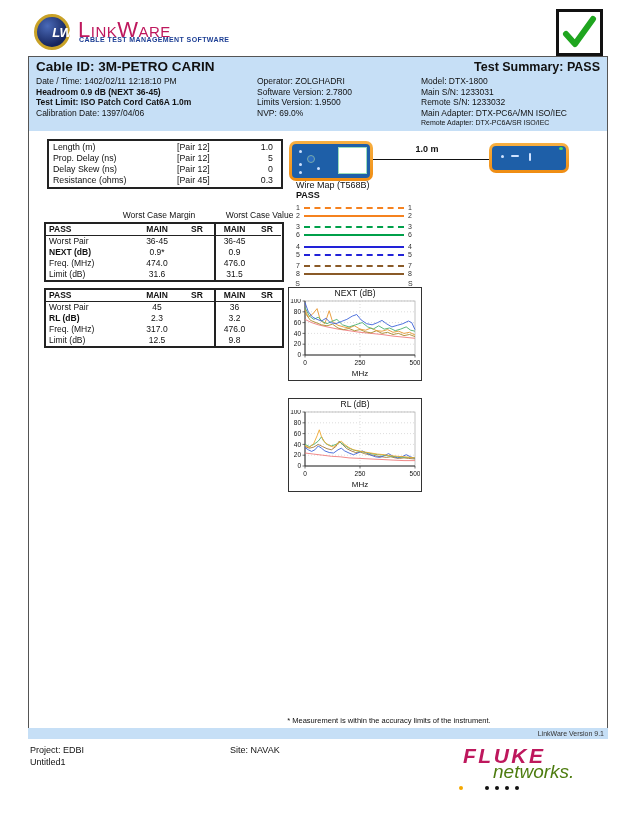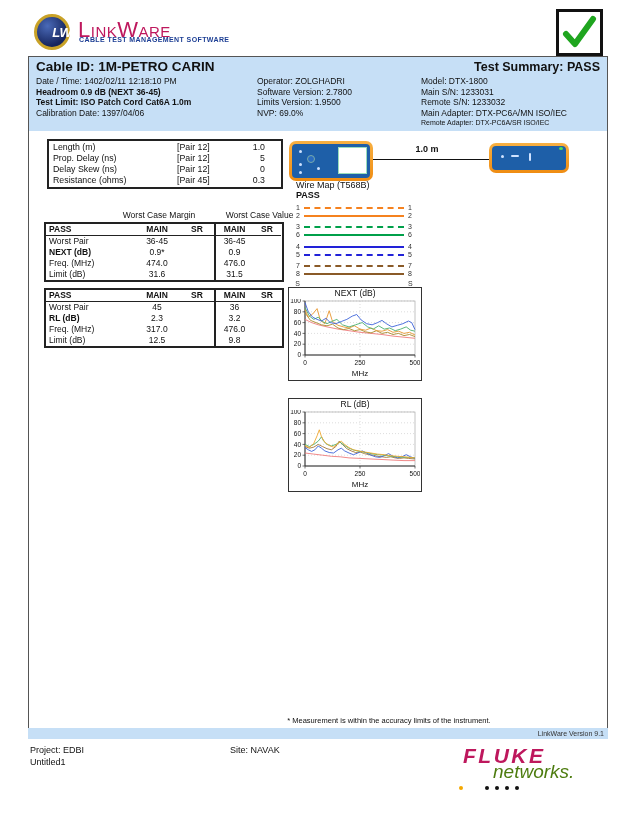--- a/index.html
+++ b/index.html
@@ -34,21 +34,21 @@
   .hcol3{left:392px;width:182px;}
   .hline{white-space:nowrap;}
   .hline.bold{font-weight:bold;}
   .hline.small{font-size:7px;}
 
   
   .meas{position:absolute;left:18px;top:82px;width:236px;border:2px solid #222;
         box-sizing:border-box;display:grid;grid-template-columns:128px 58px 46px;
         font-size:8.8px;line-height:11px;padding:1px 0;}
   .meas .c1{padding-left:4px;}
-  .meas .c3{text-align:right;padding-right:16px;}
+  .meas .c3{text-align:right;padding-right:8px;}
   .dev-main{position:absolute;left:260px;top:84px;width:84px;height:40px;border-radius:7px;
             background:linear-gradient(#f8b042,#ef8c12);}
   .dev-main .face{position:absolute;left:3px;top:3px;right:3px;bottom:3px;border-radius:4px;
             background:#1e5fa8;}
   .dev-main .screen{position:absolute;right:6px;top:6px;width:27px;height:25px;background:#fff;
             border:1px solid #9db;}
   .dot{position:absolute;border-radius:50%;background:#cfe2ff;}
   .dev-remote{position:absolute;left:460px;top:86px;width:80px;height:30px;border-radius:7px;
             background:linear-gradient(#f8b042,#ef8c12);}
   .dev-remote .face{position:absolute;left:3px;top:3px;right:3px;bottom:3px;border-radius:4px;
@@ -130,21 +130,21 @@
 
   <div class="check-box">
     <svg width="41" height="41" viewBox="0 0 41 41">
       <polyline points="7,22 16,32 34,7" fill="none" stroke="#1fa51f" stroke-width="6" stroke-linecap="round" stroke-linejoin="round"></polyline>
     </svg>
   </div>
 
   <div class="report">
 
     <div class="rpt-head">
-      <div class="cable-id">Cable ID: 1M-PETRO CARIN</div>
+      <div class="cable-id">Cable ID: 3M-PETRO CARIN</div>
       <div class="summary">Test Summary: PASS</div>
 
       <div class="hcol hcol1">
         <div class="hline">Date / Time: 1402/02/11  12:18:10 PM</div>
         <div class="hline bold">Headroom 0.9 dB (NEXT 36-45)</div>
         <div class="hline bold">Test Limit: ISO Patch Cord Cat6A 1.0m</div>
         <div class="hline">Calibration Date: 1397/04/06</div>
       </div>
 
       <div class="hcol hcol2">

